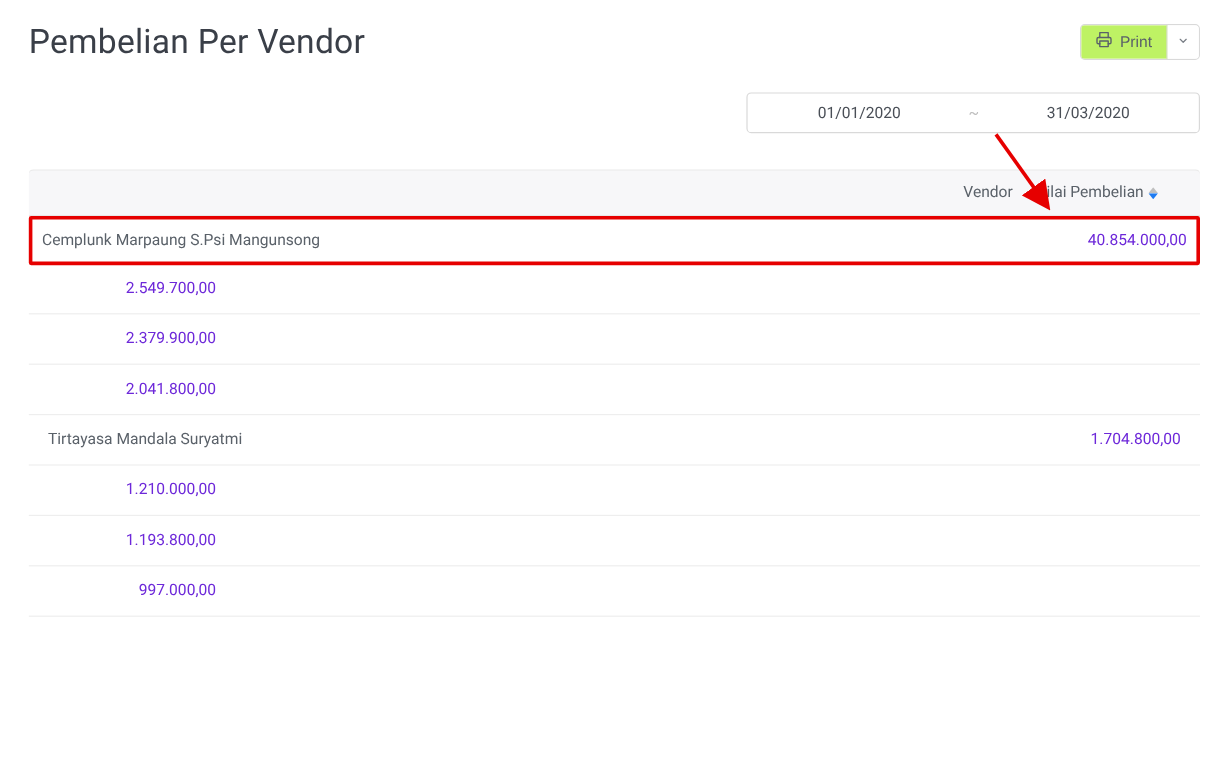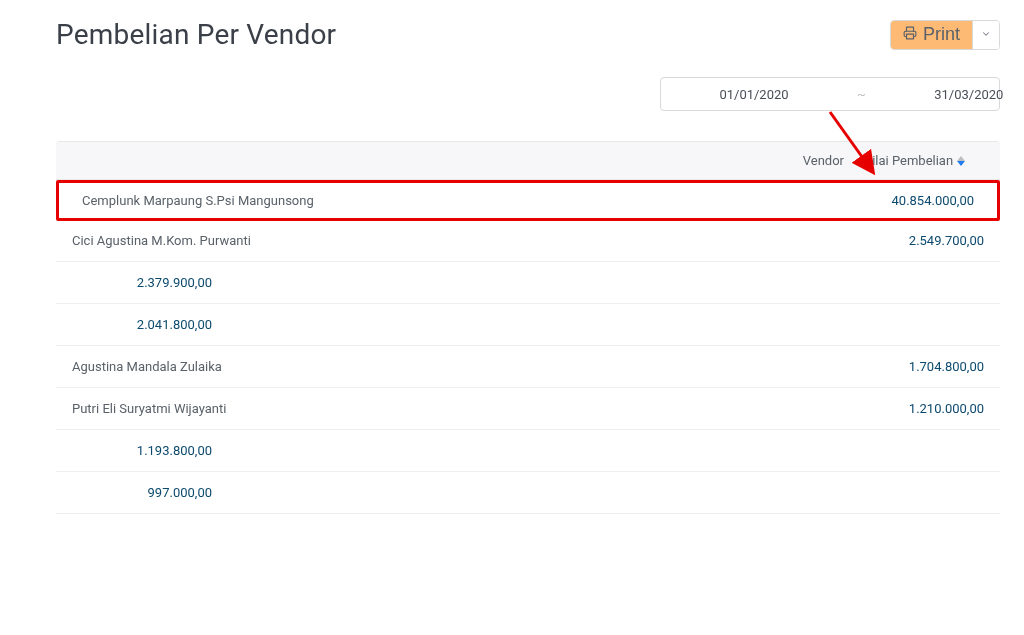--- a/index.html
+++ b/index.html
@@ -7,21 +7,20 @@
       font-family: -apple-system, BlinkMacSystemFont, "Segoe UI", Roboto, "Helvetica Neue", Arial, sans-serif;
       background: #fff;
       color: #5a6169;
       width: 1024px;
       height: 635px;
       overflow: hidden;
       position: relative;
     }
     .container {
       padding: 18px 24px 0 24px;
-      margin-left: 32px;
     }
     .header-row {
       display: flex;
       justify-content: space-between;
       align-items: center;
       margin-bottom: 26px;
     }
     .page-title {
       font-size: 28px;
       font-weight: 400;
@@ -34,23 +33,23 @@
       border: 1px solid #d9d9d9;
       border-radius: 4px;
       overflow: hidden;
       height: 30px;
     }
     .print-btn {
       display: flex;
       align-items: center;
       gap: 6px;
       padding: 0 12px;
-      background: #fdba74;
+      background: #bef264;
       border: none;
-      font-size: 18px;
+      font-size: 13px;
       color: #5a6169;
       cursor: pointer;
       border-right: 1px solid #d9d9d9;
     }
     .print-caret {
       display: flex;
       align-items: center;
       justify-content: center;
       width: 26px;
       background: #fff;
@@ -65,22 +64,22 @@
     }
     .date-range {
       display: flex;
       align-items: center;
       border: 1px solid #d9d9d9;
       border-radius: 4px;
       height: 34px;
       padding: 0 10px;
       font-size: 13px;
       color: #4a4f57;
-      gap: 14px;
-      width: 340px;
+      gap: 2px;
+      width: 378px;
     }
     .date-input {
       border: none;
       outline: none;
       text-align: center;
       font-size: 13px;
       color: #4a4f57;
       flex: 1;
       background: transparent;
       font-family: inherit;
@@ -121,28 +120,28 @@
     .tbody { }
     .row {
       display: flex;
       padding: 13px 16px;
       border-bottom: 1px solid #eeeeee;
       font-size: 13px;
       align-items: center;
     }
     .row .vendor { flex: 1; color: #5a6169; }
     .row .value {
-      color: #0c4a6e;
+      color: #6d28d9;
       min-width: 140px;
       text-align: right;
     }
     .row.highlight {
       border: 3px solid #e60000;
       border-radius: 2px;
-      padding: 10px 23px;
+      padding: 10px 8px;
       margin-bottom: -1px;
       justify-content: space-between;
     }
     
     .arrow-svg {
       position: absolute;
       top: 108px;
       left: 824px;
       pointer-events: none;
     }
@@ -197,35 +196,33 @@
             </svg>
         </span>
       </div>
     </div>
     <div class="tbody" id="tbody">
         <div class="row highlight">
           <div class="vendor">Cemplunk Marpaung S.Psi Mangunsong</div>
           <div class="value">40.854.000,00</div>
         </div>
         <div class="row">
-          <div class="vendor">Cici Agustina M.Kom. Purwanti</div>
           <div class="value">2.549.700,00</div>
         </div>
         <div class="row">
           <div class="value">2.379.900,00</div>
         </div>
         <div class="row">
           <div class="value">2.041.800,00</div>
         </div>
         <div class="row">
-          <div class="vendor">Agustina Mandala Zulaika</div>
+          <div class="vendor">Tirtayasa Mandala Suryatmi</div>
           <div class="value">1.704.800,00</div>
         </div>
         <div class="row">
-          <div class="vendor">Putri Eli Suryatmi Wijayanti</div>
           <div class="value">1.210.000,00</div>
         </div>
         <div class="row">
           <div class="value">1.193.800,00</div>
         </div>
         <div class="row">
           <div class="value">997.000,00</div>
         </div>
       </div>
   </div>

